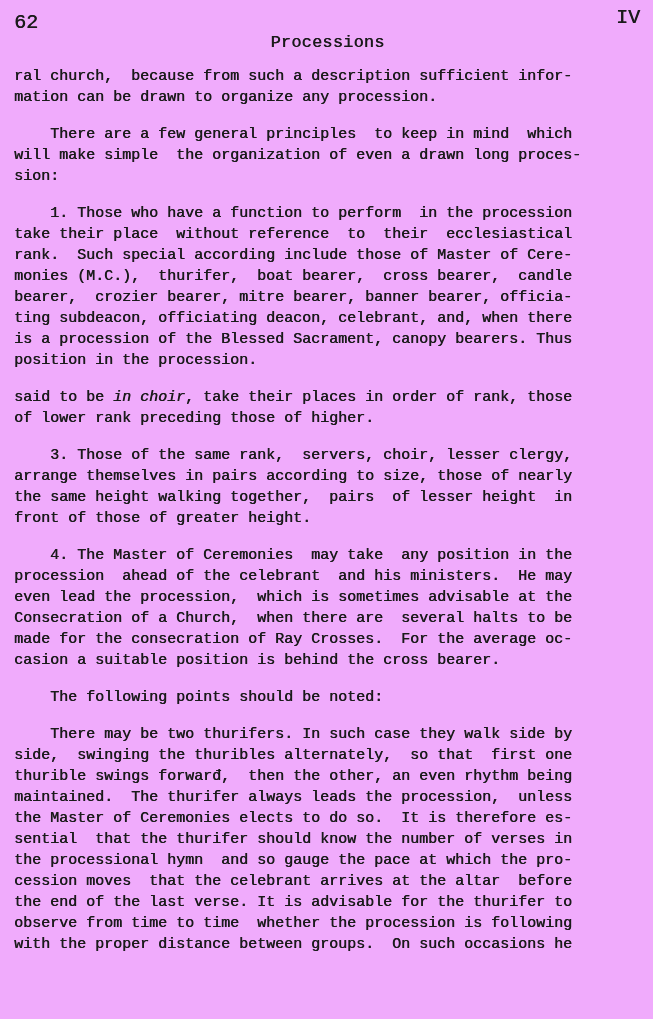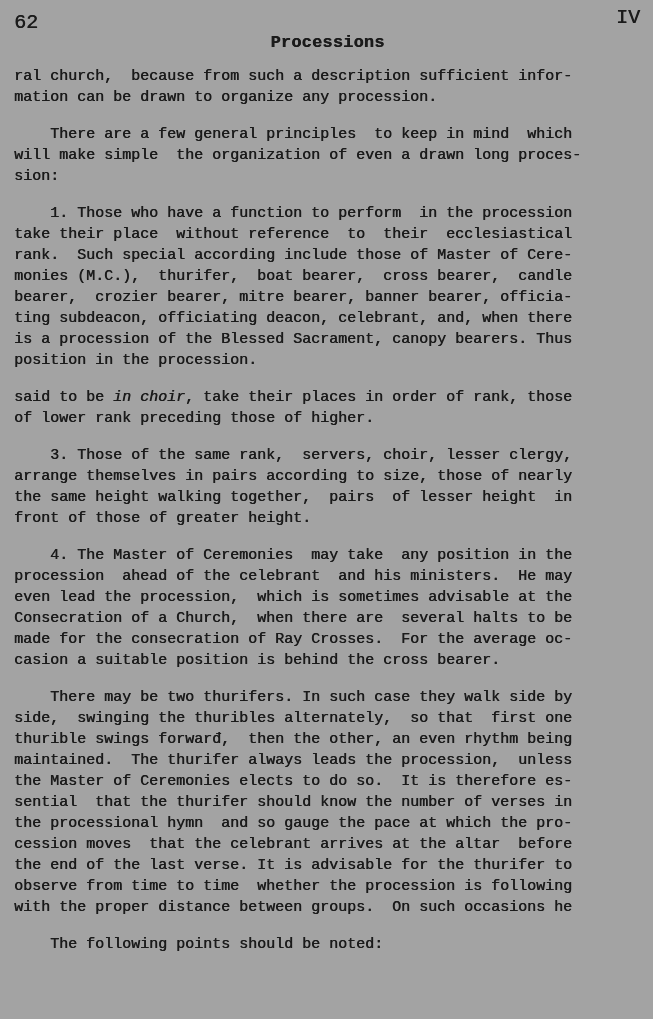--- a/index.html
+++ b/index.html
@@ -14,21 +14,21 @@
     box-sizing: border-box;
     font-family: "Liberation Mono", "DejaVu Sans Mono", monospace;
     color: #1b1b1b;
   }
   .page {
     position: relative;
     width: 653px;
     height: 1019px;
     box-sizing: border-box;
     padding: 10px 12px 0 14px;
-    background: #a3a3a3;
+    background: #f0abfc;
   }
   .header-row {
     display: flex;
     justify-content: space-between;
     align-items: flex-start;
     line-height: 21px;
   }
   .page-number {
     font-size: 20px;
     text-shadow: 0.5px 0 0 currentColor;
@@ -36,21 +36,21 @@
   }
   .chapter-numeral {
     font-size: 20px;
     text-shadow: 0.5px 0 0 currentColor;
     margin-top: -3px;
     margin-right: 1px;
   }
   .doc-title {
     text-align: center;
     font-size: 16.8px;
-    font-weight: bold;
+    font-weight: normal;
     line-height: 21px;
     margin-top: -1px;
     letter-spacing: 0.3px;
     text-shadow: 0.5px 0 0 currentColor;
   }
   .text-block {
     margin-top: 13px;
     font-size: 15px;
     line-height: 21px;
     text-shadow: 0.4px 0 0 currentColor;
@@ -112,29 +112,29 @@
       </div>
       <div class="paragraph">
         <div class="line">    4. The Master of Ceremonies  may take  any position in the</div>
         <div class="line">procession  ahead of the celebrant  and his ministers.  He may</div>
         <div class="line">even lead the procession,  which is sometimes advisable at the</div>
         <div class="line">Consecration of a Church,  when there are  several halts to be</div>
         <div class="line">made for the consecration of Ray Crosses.  For the average oc-</div>
         <div class="line">casion a suitable position is behind the cross bearer.</div>
       </div>
       <div class="paragraph">
+        <div class="line">    The following points should be noted:</div>
+      </div>
+      <div class="paragraph">
         <div class="line">    There may be two thurifers. In such case they walk side by</div>
         <div class="line">side,  swinging the thuribles alternately,  so that  first one</div>
         <div class="line">thurible swings forwarđ,  then the other, an even rhythm being</div>
         <div class="line">maintained.  The thurifer always leads the procession,  unless</div>
         <div class="line">the Master of Ceremonies elects to do so.  It is therefore es-</div>
         <div class="line">sential  that the thurifer should know the number of verses in</div>
         <div class="line">the processional hymn  and so gauge the pace at which the pro-</div>
         <div class="line">cession moves  that the celebrant arrives at the altar  before</div>
         <div class="line">the end of the last verse. It is advisable for the thurifer to</div>
         <div class="line">observe from time to time  whether the procession is following</div>
         <div class="line">with the proper distance between groups.  On such occasions he</div>
       </div>
-      <div class="paragraph">
-        <div class="line">    The following points should be noted:</div>
-      </div>
     </div>
 </div>
 
 </body></html>

